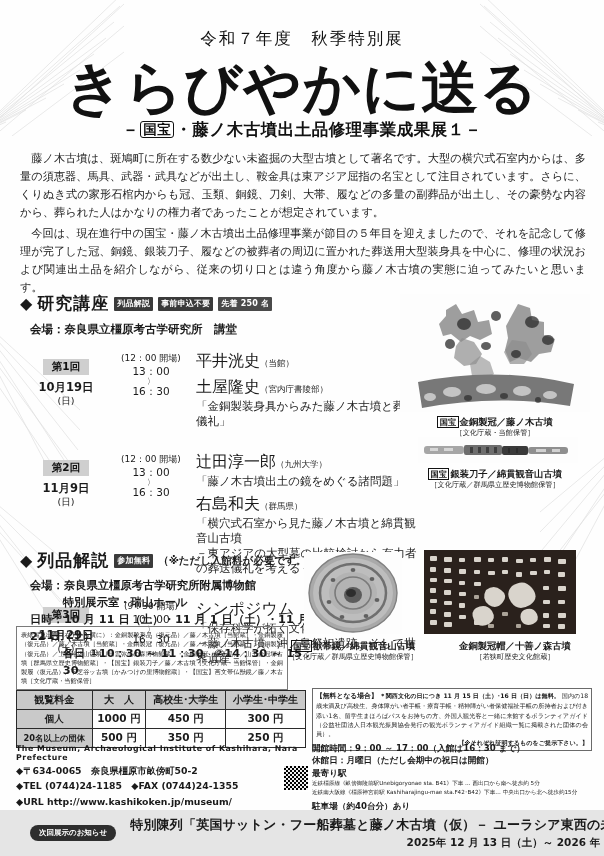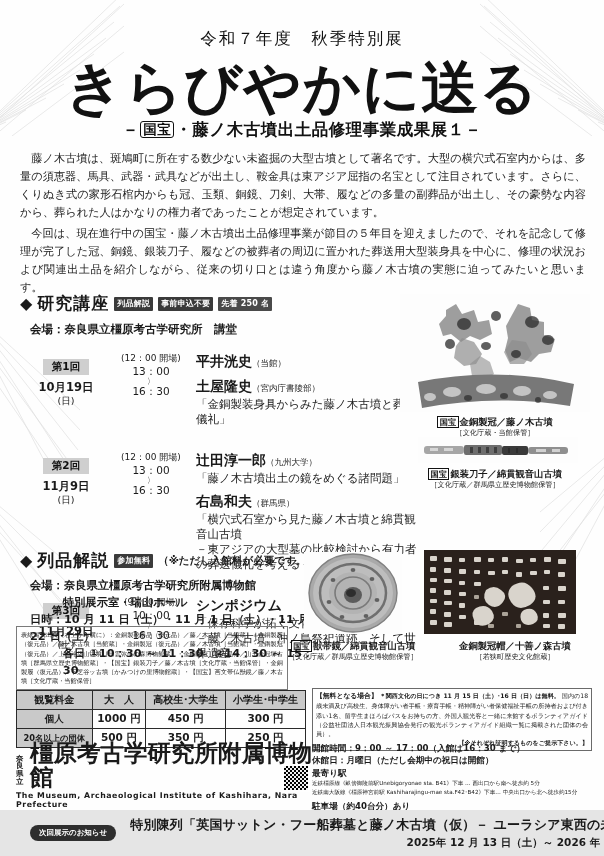--- a/index.html
+++ b/index.html
@@ -90,21 +90,21 @@
     display:inline-block; background:#cfcfcf; color:#111;
     font-size:10.5px; font-weight:bold; padding:1px 9px;
   }
   .lec-date { font-size:11.5px; font-weight:bold; margin-top:5px;text-align:center; }
   .lec-dow { font-size:9.5px; }
   .lec-time { width:78px; flex:0 0 78px; text-align:center; font-size:10.5px; line-height:1.28; padding-top:2px; }
   .lec-time .open { font-size:9px; }
   .lec-time .tilde { font-size:8px; line-height:7px; display:block; }
   .lec-talks { flex:1; padding-left:6px; }
   .talk { margin-bottom: 5px; }
-  .talk .sp { font-size:14px; font-weight:bold; }
+  .talk .sp { font-size:16px; font-weight:normal; }
   .talk .aff { font-size:8.5px; font-weight:normal; }
   .talk .tl { font-size:11.5px; margin-top:1px; }
   .talk .tl2 { font-size:11.5px; }
 
   
   .gallerytalk { position:absolute; top:549px; left:20px; width:300px; }
   .gt-body { font-size:11.3px; line-height:1.5; margin-top:6px; margin-left:10px; font-weight:bold; }
   .gt-body .ind { display:block; padding-left:2.9em; }
 
   
@@ -418,27 +418,20 @@
       <tr>
         <td class="rowhead small">20名以上の団体</td>
         <td>500 円</td>
         <td>350 円</td>
         <td>250 円</td>
       </tr>
     </tbody>
   </table>
 
   <div class="museum">
-    <div class="museum-name">
-      <div class="museum-pref">
-        <div>奈良</div>
-        <div>県立</div>
-      </div>
-      <div class="museum-main">橿原考古学研究所附属博物館</div>
-    </div>
     <div class="museum-en">The Museum, Archaeological Institute of Kashihara, Nara Prefecture</div>
     <div class="museum-line">◆〒634-0065　奈良県橿原市畝傍町50-2</div>
     <div class="museum-line">◆TEL (0744)24-1185　◆FAX (0744)24-1355</div>
     <div class="museum-line">◆URL  http://www.kashikoken.jp/museum/</div>
     <div class="qr"></div>
   </div>
 
   <div class="freebox">
     <span class="hd">【無料となる場合】</span>
     <span class="kansai">＊関西文化の日につき 11 月 15 日（土）･16 日（日）は無料。</span>

